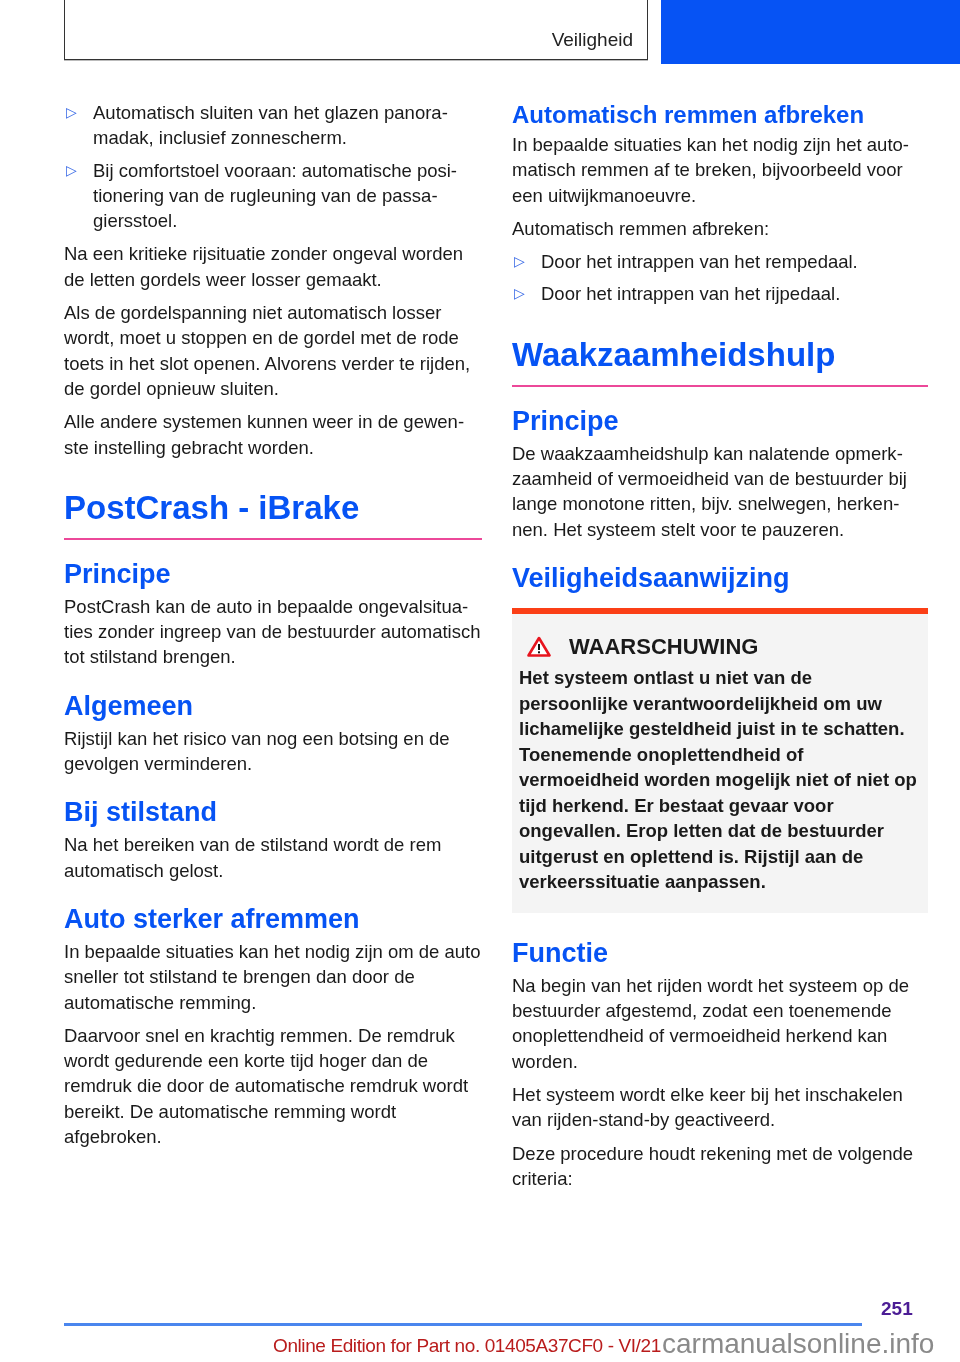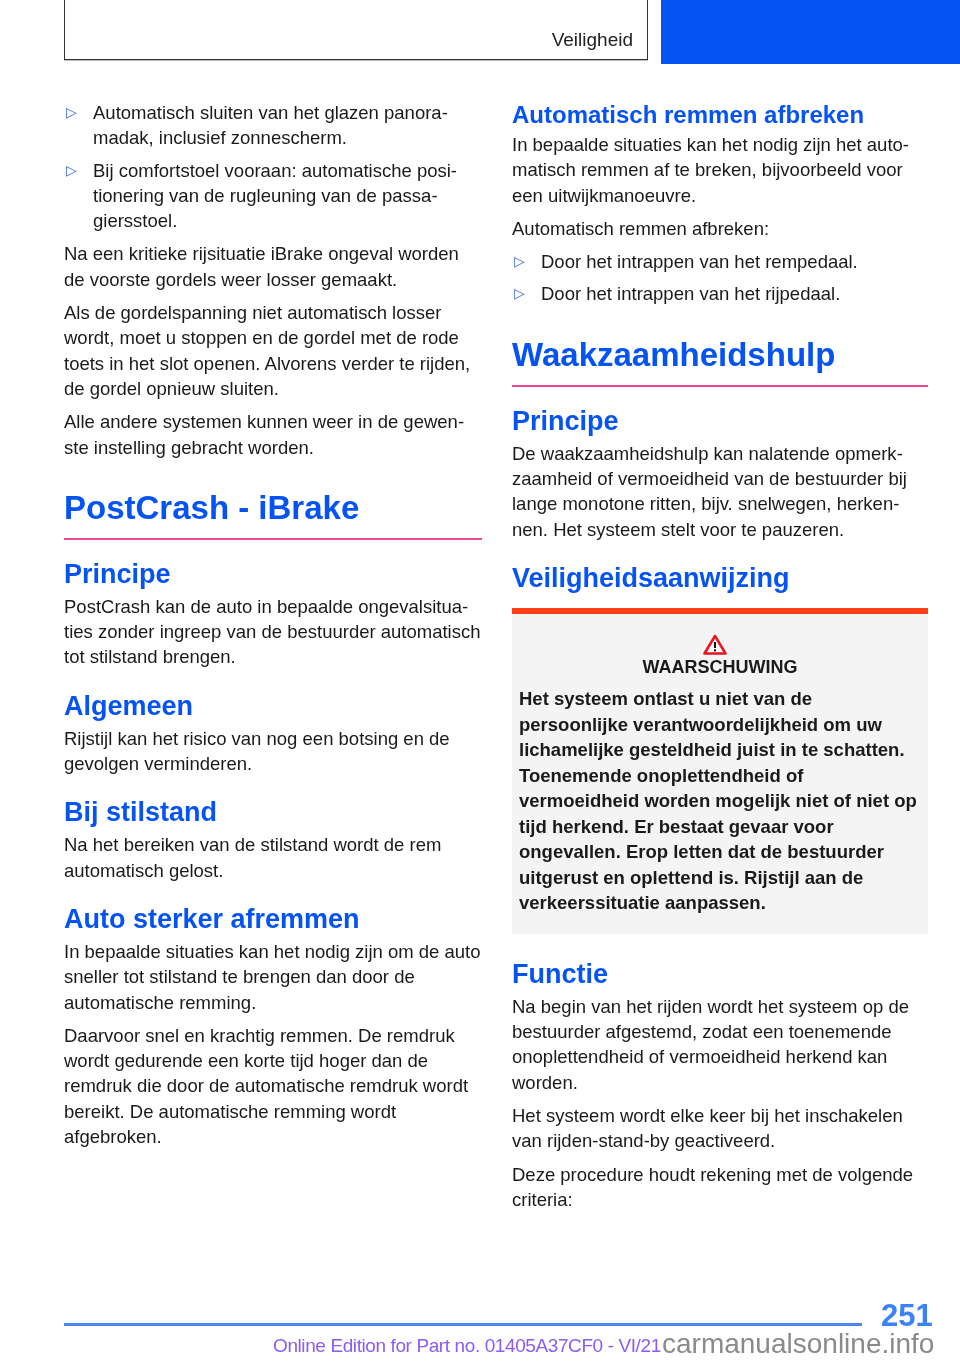--- a/index.html
+++ b/index.html
@@ -18,44 +18,44 @@
   .col-right { left:512px; width:416px; }
   p { margin:0 0 8px 0; }
   ul.tri { list-style:none; margin:0 0 8px 0; padding:0; }
   ul.tri li { position:relative; padding-left:29px; margin-bottom:7px; }
   ul.tri li .bullet { position:absolute; left:2px; top:0; color:#3b6be6; font-size:14px; }
   h1 { color:#0653f4; font-size:33px; font-weight:bold; margin:0 0 18px 0;
        padding-bottom:10px; border-bottom:2px solid #ec4899; line-height:40px; }
   h2 { color:#0653f4; font-size:27px; font-weight:bold; margin:0 0 4px 0; line-height:32px; }
   h3 { color:#0653f4; font-size:24px; font-weight:bold; margin:0 0 3px 0; line-height:29px; }
   .warn { background:#f4f4f4; border-top:6px solid #fb3f16; padding:20px 7px 18px 7px; margin:14px 0 24px 0; }
-  .warn-title { font-weight:bold; font-size:18px; display:flex; align-items:center; margin-bottom:6px;flex-direction:column; }
+  .warn-title { font-weight:bold; font-size:22px; display:flex; align-items:center; margin-bottom:6px; }
   .warn-title svg { margin-right:18px; margin-left:8px; }
   .warn p { margin:0; font-size:18.5px; line-height:25.5px;font-weight:bold; }
   .footer-line { position:absolute; left:64px; top:1323px; width:798px; height:3px; background:#4a86ee; }
-  .page-num { position:absolute; left:881px; top:1298px; font-weight:bold; font-size:31px; color:#3b82f6; }
-  .footer-text { position:absolute; left:273px; top:1335px; font-size:19px; color:#8b5cf6; letter-spacing:-0.4px; }
+  .page-num { position:absolute; left:881px; top:1298px; font-weight:bold; font-size:19px; color:#4c1d95; }
+  .footer-text { position:absolute; left:273px; top:1335px; font-size:19px; color:#b91c1c; letter-spacing:-0.4px; }
   .watermark { position:absolute; left:662px; top:1328px; font-size:28px; color:#8a8a8a;text-align:right; }
 </style>
 </head>
 <body>
 
 <div class="hdr-box">
   <span class="hdr-section">Veiligheid</span>
 </div>
 <div class="hdr-chapter">
   <span>BEDIENING</span>
 </div>
 
 <div class="col col-left">
   <ul class="tri">
     <li><span class="bullet">▷</span><span>Automatisch sluiten van het glazen panora­madak, inclusief zonnescherm.</span></li>
     <li><span class="bullet">▷</span><span>Bij comfortstoel vooraan: automatische posi­tionering van de rugleuning van de passa­giersstoel.</span></li>
   </ul>
-  <p>Na een kritieke rijsituatie iBrake ongeval worden de voorste gordels weer losser gemaakt.</p>
+  <p>Na een kritieke rijsituatie zonder ongeval worden de letten gordels weer losser gemaakt.</p>
   <p>Als de gordelspanning niet automatisch losser wordt, moet u stoppen en de gordel met de rode toets in het slot openen. Alvorens verder te rij­den, de gordel opnieuw sluiten.</p>
   <p style="margin-bottom:28px">Alle andere systemen kunnen weer in de gewen­ste instelling gebracht worden.</p>
 
   <h1>PostCrash - iBrake</h1>
   <h2>Principe</h2>
   <p style="margin-bottom:20px">PostCrash kan de auto in bepaalde ongevalsitua­ties zonder ingreep van de bestuurder automa­tisch tot stilstand brengen.</p>
   <h2>Algemeen</h2>
   <p style="margin-bottom:20px">Rijstijl kan het risico van nog een botsing en de gevolgen verminderen.</p>
   <h2>Bij stilstand</h2>
   <p style="margin-bottom:20px">Na het bereiken van de stilstand wordt de rem automatisch gelost.</p>

